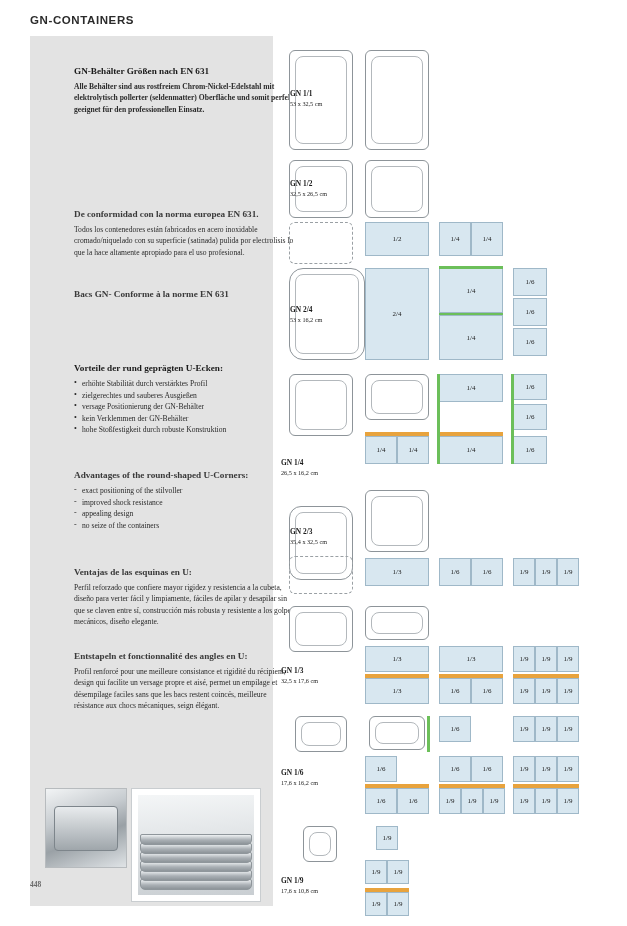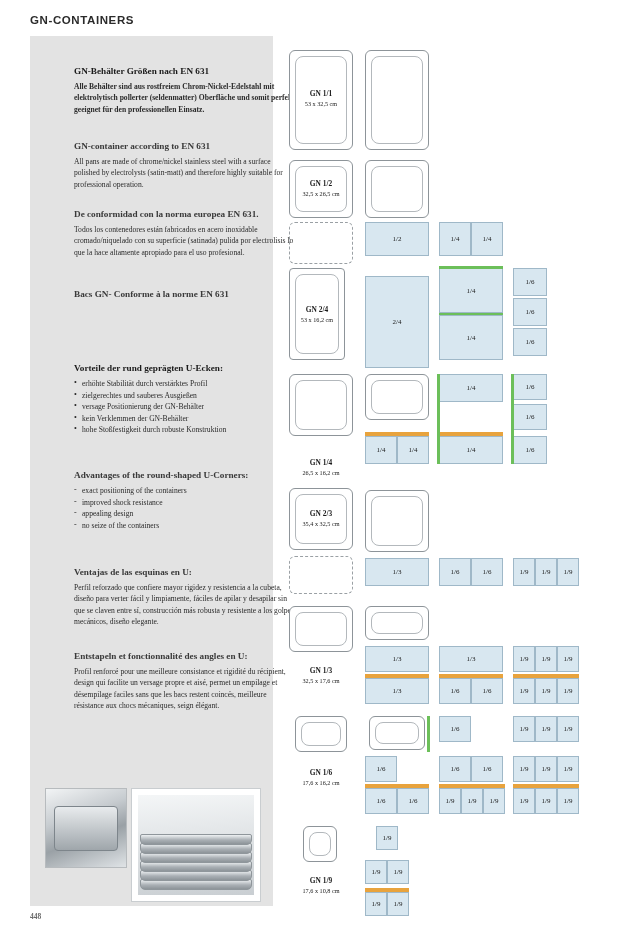--- a/index.html
+++ b/index.html
@@ -64,57 +64,53 @@
   .pan{
     position:absolute;background:#ffffff;border:1.1px solid #8d9499;
     box-sizing:border-box;
   }
   .pan .inner{
     position:absolute;left:5px;top:5px;right:5px;bottom:5px;
     border:1px solid #b3b8bc;border-radius:8px;box-sizing:border-box;
   }
   .pan.dashed{border:1px dashed #9aa0a4;background:transparent;}
   .pan-label{
-    position:absolute;text-align:center;width:100%;
+    position:absolute;text-align:left;width:100%;
     font-family:"Liberation Serif", serif;color:#1b1b1b;
   }
   .pan-label .nm{display:block;font-size:7.4px;font-weight:bold;}
   .pan-label .dm{display:block;font-size:6.2px;margin-top:2px;}
   
   .cell{
     position:absolute;box-sizing:border-box;
     background:#d8e7f0;border:1px solid #9fb8c8;
     font-family:"Liberation Serif", serif;
     font-size:7px;color:#1b1b1b;
     display:flex;align-items:center;justify-content:center;
   }
   .bar{position:absolute;}
   .bar.orange{background:#e8a33d;}
   .bar.green{background:#6cbf5a;}
   .footer-num{
-    position:absolute;left:30px;top:912px;
+    position:absolute;left:30px;top:880px;
     font-family:"Liberation Serif", serif;font-size:7.5px;color:#6a6a6a;font-weight:bold;
   }
 </style>
 </head>
 <body>
 
 <div class="page-title">GN-CONTAINERS</div>
 
 <div class="left-col">
 
   <div class="text-block" style="top:30px">
     <div class="tb-head">GN-Behälter Größen nach EN 631</div>
     <div class="tb-body bold">Alle Behälter sind aus rostfreiem Chrom-Nickel-Edelstahl mit elektrolytisch pollerter (seldenmatter) Oberfläche und somit perfekt geeignet für den professionellen Einsatz.</div>
   </div>
 
-  <div class="text-block" style="top:105px">
-    <div class="tb-head light">GN-container according to EN 631</div>
-    <div class="tb-body">All pans are made of chrome/nickel stainless steel with a surface polished by electrolysts (satin-matt) and therefore highly suitable for professional operation.</div>
-  </div>
 
   <div class="text-block" style="top:173px">
     <div class="tb-head light">De conformidad con la norma europea EN 631.</div>
     <div class="tb-body">Todos los contenedores están fabricados en acero inoxidable cromado/niquelado con su superficie (satinada) pulida por electrolisis lo que la hace altamente apropiado para el uso profesional.</div>
   </div>
 
   <div class="text-block" style="top:253px">
     <div class="tb-head light">Bacs GN- Conforme à la norme EN 631</div>
   </div>
 
@@ -125,21 +121,21 @@
       <li>zielgerechtes und sauberes Ausgießen</li>
       <li>versage Positionierung der GN-Behälter</li>
       <li>kein Verklemmen der GN-Behälter</li>
       <li>hohe Stoßfestigkeit durch robuste Konstruktion</li>
     </ul>
   </div>
 
   <div class="text-block" style="top:434px">
     <div class="tb-head light">Advantages of the round-shaped U-Corners:</div>
     <ul class="tb-list dash">
-      <li>exact positioning of the containers</li>
+      <li>exact positioning of the stilvoller</li>
       <li>improved shock resistance</li>
       <li>appealing design</li>
       <li>no seize of the containers</li>
     </ul>
   </div>
 
   <div class="text-block" style="top:531px">
     <div class="tb-head light">Ventajas de las esquinas en U:</div>
     <div class="tb-body">Perfil reforzado que confiere mayor rigidez y resistencia a la cubeta, diseño para verter fácil y limpiamente, fáciles de apilar y desapilar sin que se claven entre sí, construcción más robusta y resistente a los golpes mecánicos, diseño elegante.</div>
   </div>
@@ -195,29 +191,29 @@
     <div class="pan" style="left:84px;top:4px;width:64px;height:58px;border-radius:6px;">
       <div class="inner"></div>
     </div>
     <div class="cell" style="left:84px;top:66px;width:64px;height:34px;">1/2</div>
 
     <div class="cell" style="left:158px;top:66px;width:32px;height:34px;">1/4</div>
     <div class="cell" style="left:190px;top:66px;width:32px;height:34px;">1/4</div>
   </div>
 
   <div class="row" style="top:228px;height:100px;">
-    <div class="pan" style="left:8px;top:4px;width:56px;height:92px;border-radius:4px;">
+    <div class="pan" style="left:8px;top:4px;width:76px;height:92px;border-radius:14px;">
       <div class="inner"></div>
       <div class="pan-label" style="top:36px;">
         <span class="nm">GN 2/4</span>
         <span class="dm">53 x 16,2 cm</span>
       </div>
     </div>
 
-    <div class="cell" style="left:84px;top:4px;width:64px;height:92px;margin-top:8px;">2/4</div>
+    <div class="cell" style="left:84px;top:4px;width:64px;height:92px;">2/4</div>
 
     <div class="cell" style="left:158px;top:4px;width:64px;height:45px;">1/4</div>
     <div class="cell" style="left:158px;top:51px;width:64px;height:45px;">1/4</div>
     <div class="bar green" style="left:158px;top:2px;width:64px;height:3px;"></div>
     <div class="bar green" style="left:158px;top:49px;width:64px;height:2px;"></div>
 
     <div class="cell" style="left:232px;top:4px;width:34px;height:28px;">1/6</div>
     <div class="cell" style="left:232px;top:34px;width:34px;height:28px;">1/6</div>
     <div class="cell" style="left:232px;top:64px;width:34px;height:28px;">1/6</div>
   </div>
@@ -243,21 +239,21 @@
     <div class="bar orange" style="left:158px;top:62px;width:64px;height:4px;"></div>
     <div class="bar green" style="left:156px;top:4px;width:3px;height:90px;"></div>
 
     <div class="cell" style="left:232px;top:4px;width:34px;height:26px;">1/6</div>
     <div class="cell" style="left:232px;top:34px;width:34px;height:26px;">1/6</div>
     <div class="cell" style="left:232px;top:66px;width:34px;height:28px;">1/6</div>
     <div class="bar green" style="left:230px;top:4px;width:3px;height:90px;"></div>
   </div>
 
   <div class="row" style="top:450px;height:112px;">
-    <div class="pan" style="left:8px;top:2px;width:64px;height:62px;border-radius:6px;">
+    <div class="pan" style="left:8px;top:20px;width:64px;height:74px;border-radius:12px;">
       <div class="inner"></div>
       <div class="pan-label" style="top:20px;">
         <span class="nm">GN 2/3</span>
         <span class="dm">35,4 x 32,5 cm</span>
       </div>
     </div>
     <div class="pan dashed" style="left:8px;top:70px;width:64px;height:38px;border-radius:6px;"></div>
 
     <div class="pan" style="left:84px;top:4px;width:64px;height:62px;border-radius:6px;">
       <div class="inner"></div>

